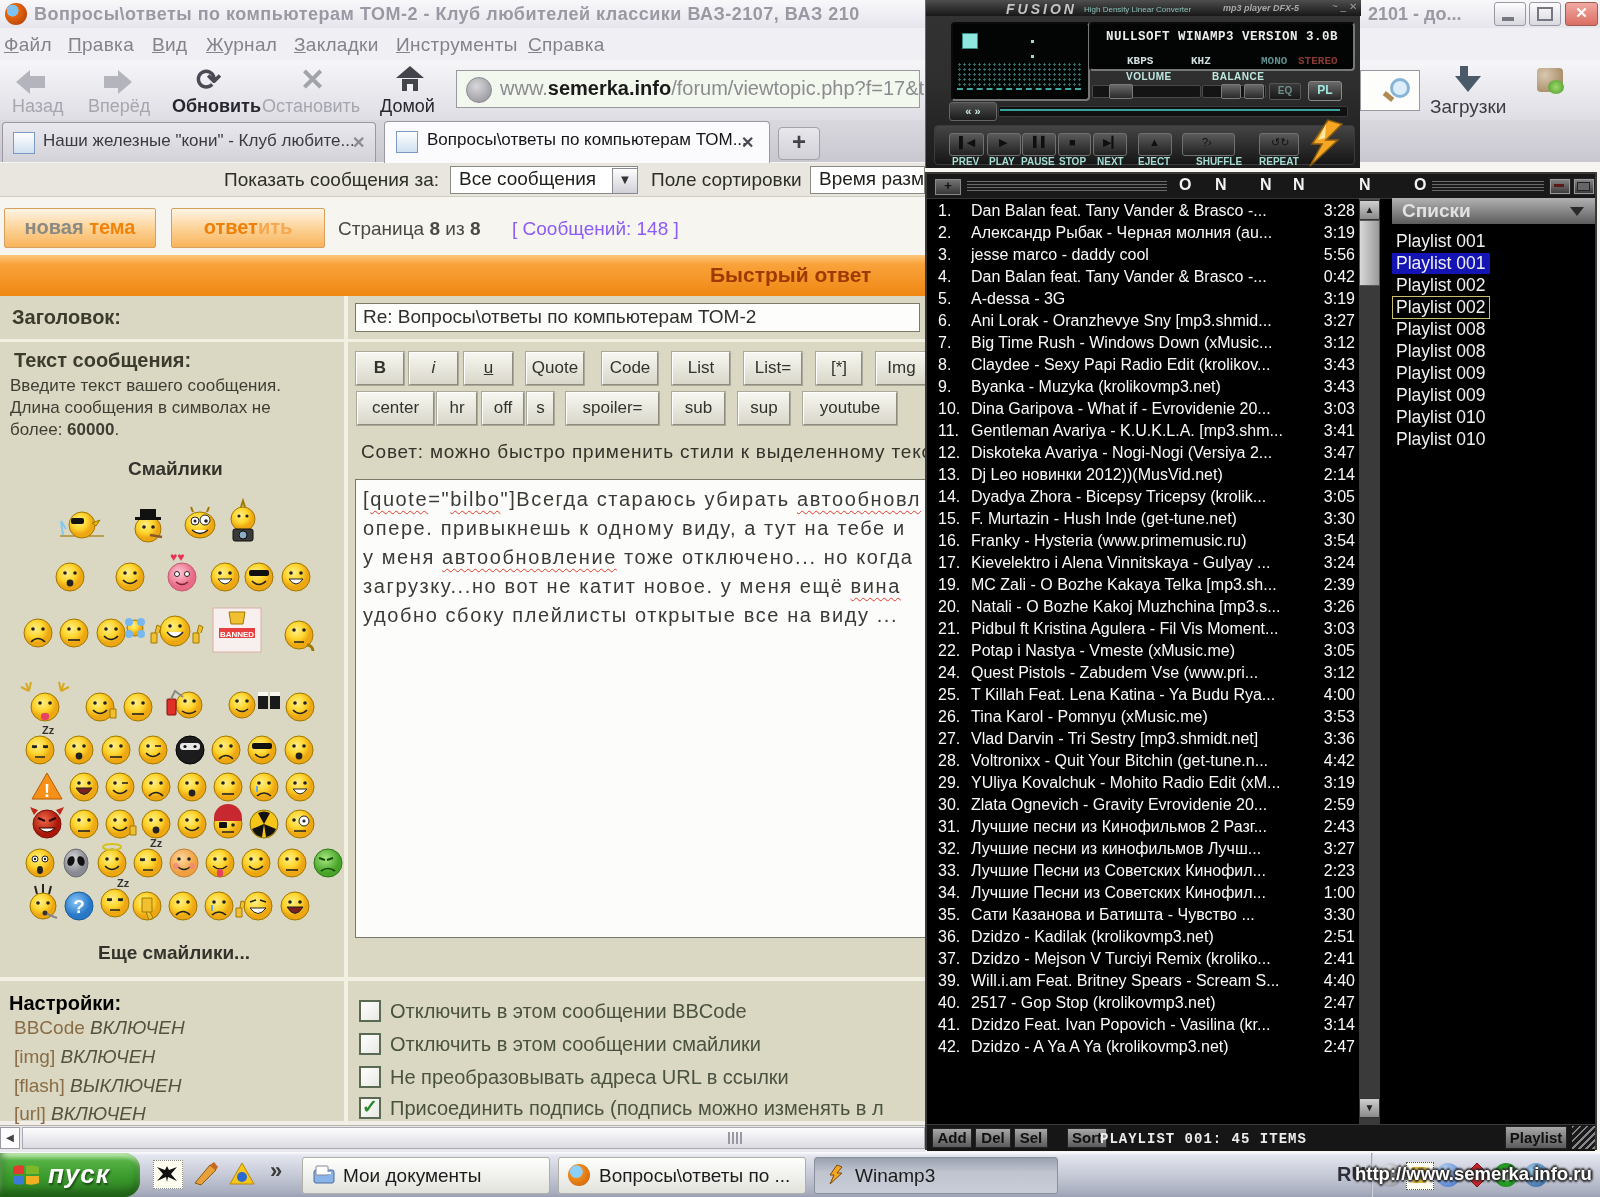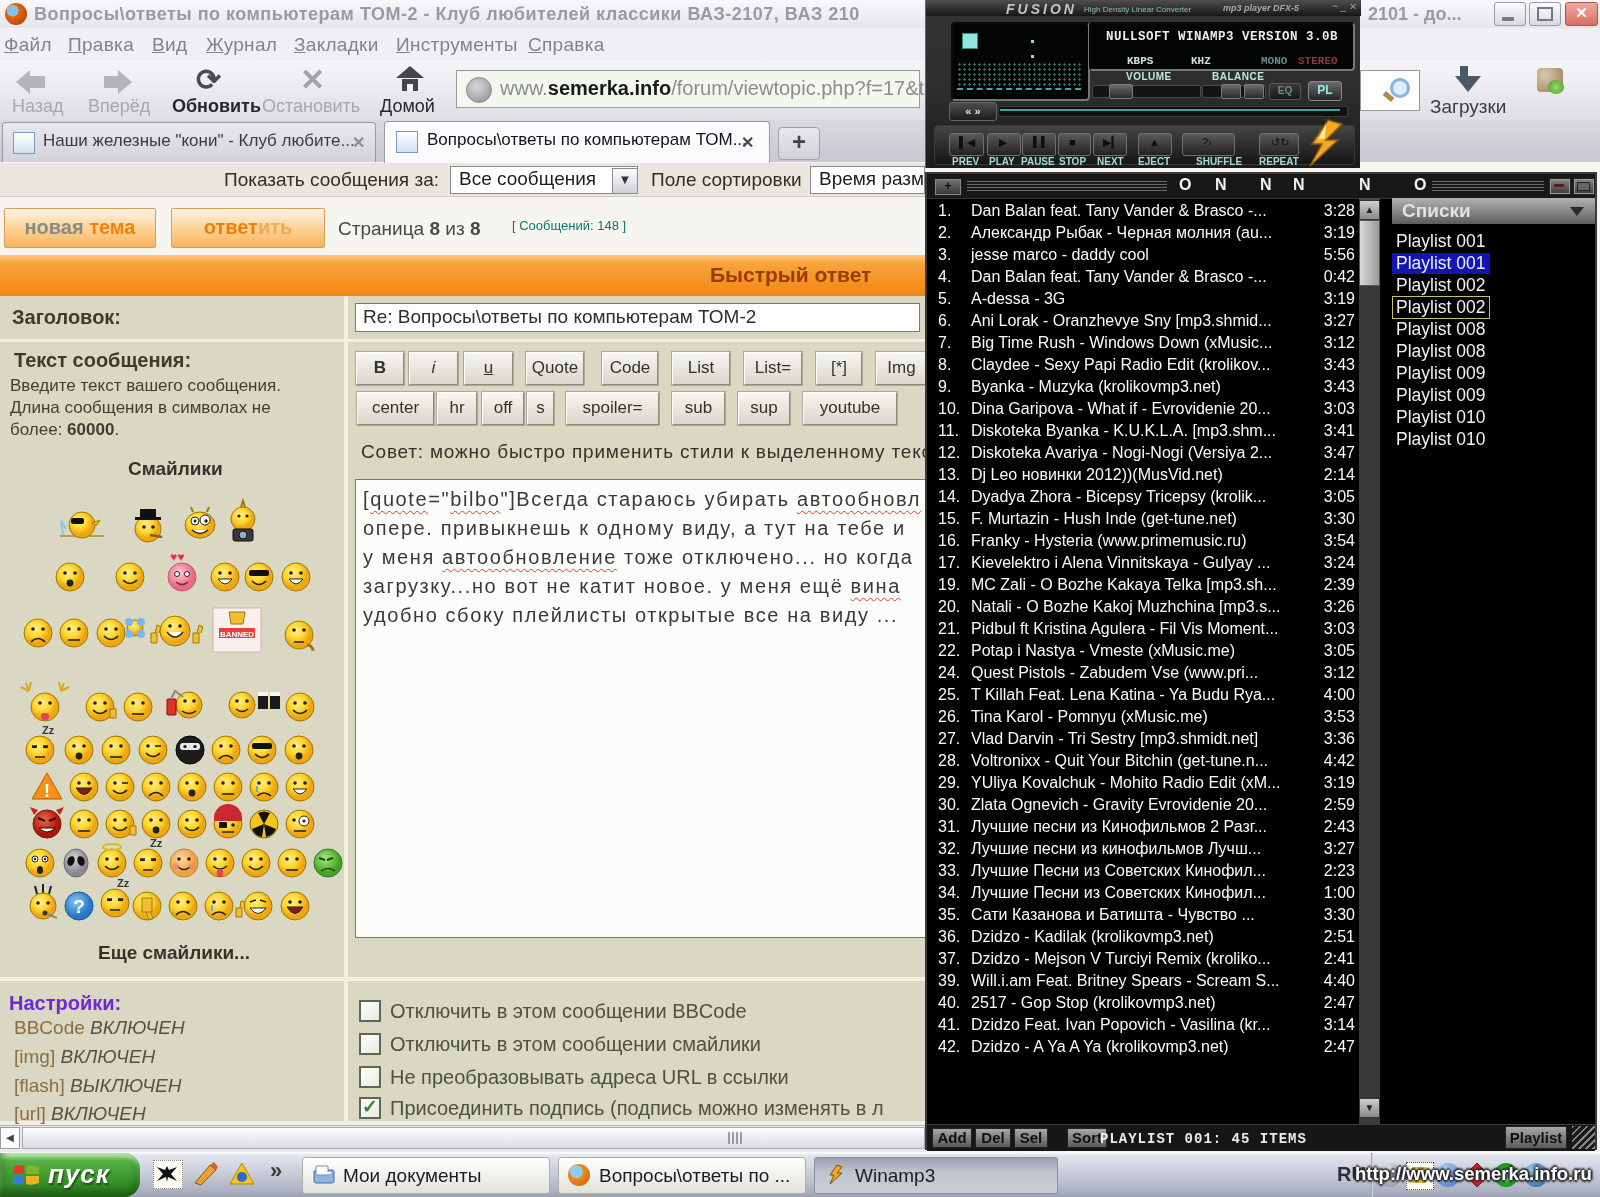--- a/index.html
+++ b/index.html
@@ -109,21 +109,21 @@
 
 <div class="a" style="left:0;top:163px;width:925px;height:33px;background:#e9e6df;border-bottom:1px solid #cfccc2"></div>
 <div class="a" style="left:224px;top:169px;font-size:19px;color:#2e2e28">Показать сообщения за:</div>
 <div class="a" style="left:450px;top:166px;width:188px;height:28px;background:#fff;border:1px solid #8a8a82;box-sizing:border-box;font-size:19px;color:#1e1e1a;padding:1px 0 0 8px">Все сообщения</div>
 <div class="a" style="left:612px;top:168px;width:24px;height:24px;background:linear-gradient(#fdfdfd,#d0d0d8);border:1px solid #8a8a92;text-align:center;line-height:22px;font-size:13px;color:#333">▼</div>
 <div class="a" style="left:651px;top:169px;font-size:19px;color:#2e2e28">Поле сортировки</div>
 <div class="a" style="left:810px;top:166px;width:115px;height:28px;background:#fff;border:1px solid #8a8a82;box-sizing:border-box;font-size:19px;color:#1e1e1a;padding:1px 0 0 8px;white-space:nowrap;overflow:hidden">Время разм</div>
 <div class="fbtn" style="left:4px;width:150px"><span style="color:#8a8a85">новая</span> <span style="color:#f0840a">тема</span></div>
 <div class="fbtn" style="left:171px;width:152px"><span style="color:#ee8008">ответ</span><span style="color:#f5a952">ить</span></div>
 <div class="a" style="left:338px;top:218px;font-size:19px;color:#4a4a44">Страница <b>8</b> из <b>8</b></div>
-<div class="a" style="left:512px;top:218px;font-size:13px;color:#0f766e">[ Сообщений: 148 ]</div>
+<div class="a" style="left:512px;top:218px;font-size:19px;color:#8b5cf6">[ Сообщений: 148 ]</div>
 <div class="a obar"></div>
 <div class="a" style="left:710px;top:263px;font-size:21px;font-weight:bold;color:#9c3a00">Быстрый ответ</div>
 
 <div class="a olive" style="left:0;top:296px;width:925px;height:825px"></div>
     <div class="a" style="left:0;top:1121px;width:925px;height:6px;background:#f0eee6"></div>
 <div class="a" style="left:344px;top:296px;width:4px;height:829px;background:#f2f0e2"></div>
 <div class="a" style="left:0;top:339px;width:925px;height:3px;background:#f2f0e2"></div>
 <div class="a" style="left:0;top:977px;width:925px;height:4px;background:#f2f0e2"></div>
 <div class="a" style="left:12px;top:306px;font-size:20px;font-weight:bold;color:#3b3b2e">Заголовок:</div>
 <div class="a" style="left:355px;top:303px;width:565px;height:29px;background:#fdfdfb;border:1px solid #7a7a6a;box-sizing:border-box;font-size:19px;color:#2e2e2a;padding:2px 0 0 7px;white-space:nowrap;overflow:hidden">Re: Вопросы\ответы по компьютерам ТОМ-2</div>
@@ -154,21 +154,21 @@
 <div class="a" style="left:361px;top:441px;font-size:19px;color:#33332b;white-space:nowrap;letter-spacing:0.8px">Совет: можно быстро применить стили к выделенному текст</div>
 
 <div class="a" style="left:355px;top:479px;width:570px;height:459px;background:#fcfcfa;border:1px solid #7a7a6a;border-right:none;box-sizing:border-box;overflow:hidden">
 <div style="font-size:20px;color:#3a3a36;line-height:29px;padding:5px 0 0 7px;white-space:nowrap;letter-spacing:1.6px">[<span class="wavy">quote</span>="<span class="wavy">bilbo</span>"]Всегда стараюсь убирать <span class="wavy">автообновл</span><br>
 опере. привыкнешь к одному виду, а тут на тебе и<br>
 у меня <span class="wavy">автообновление</span> тоже отключено... но когда<br>
 загрузку...но вот не катит новое. у меня ещё <span class="wavy">вина</span><br>
 удобно сбоку плейлисты открытые все на виду ...</div>
     </div>
 
-<div class="a" style="left:9px;top:992px;font-size:20px;font-weight:bold;color:#6d28d9">Настройки:</div>
+<div class="a" style="left:9px;top:992px;font-size:20px;font-weight:bold;color:#000000">Настройки:</div>
 <div class="set" style="top:1017px"><span style="color:#8a6d46">BBCode</span> <i>ВКЛЮЧЕН</i></div>
 <div class="set" style="top:1046px"><span style="color:#8a6d46">[img]</span> <i>ВКЛЮЧЕН</i></div>
 <div class="set" style="top:1075px"><span style="color:#8a6d46">[flash]</span> <i>ВЫКЛЮЧЕН</i></div>
 <div class="set" style="top:1103px"><span style="color:#8a6d46">[url]</span> <i>ВКЛЮЧЕН</i></div>
 <div class="cb" style="top:1000px"></div>
     <div class="cbl" style="top:1000px">Отключить в этом сообщении BBCode</div>
 <div class="cb" style="top:1033px"></div>
     <div class="cbl" style="top:1033px">Отключить в этом сообщении смайлики</div>
 <div class="cb" style="top:1066px"></div>
     <div class="cbl" style="top:1066px">Не преобразовывать адреса URL в ссылки</div>
@@ -315,21 +315,21 @@
           <span class="t">Byanka - Muzyka (krolikovmp3.net)</span>
           <span class="d">3:43</span>
         </div>
 <div class="plrow">
           <span class="n">10.</span>
           <span class="t">Dina Garipova - What if - Evrovidenie 20...</span>
           <span class="d">3:03</span>
         </div>
 <div class="plrow">
           <span class="n">11.</span>
-          <span class="t">Diskoteka Byanka - K.U.K.L.A. [mp3.shm...</span>
+          <span class="t">Gentleman Avariya - K.U.K.L.A. [mp3.shm...</span>
           <span class="d">3:41</span>
         </div>
 <div class="plrow">
           <span class="n">12.</span>
           <span class="t">Diskoteka Avariya - Nogi-Nogi (Versiya 2...</span>
           <span class="d">3:47</span>
         </div>
 <div class="plrow">
           <span class="n">13.</span>
           <span class="t">Dj Leo  новинки 2012))(MusVid.net)</span>

